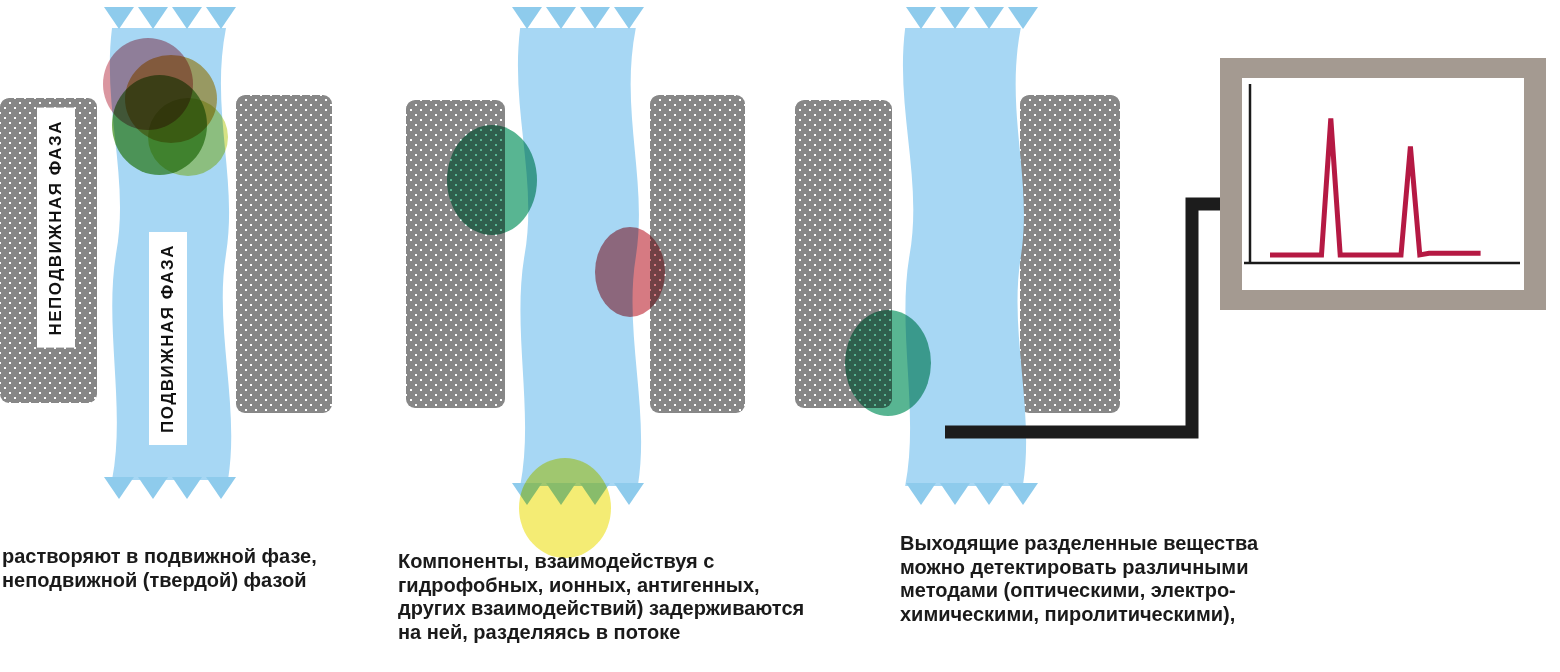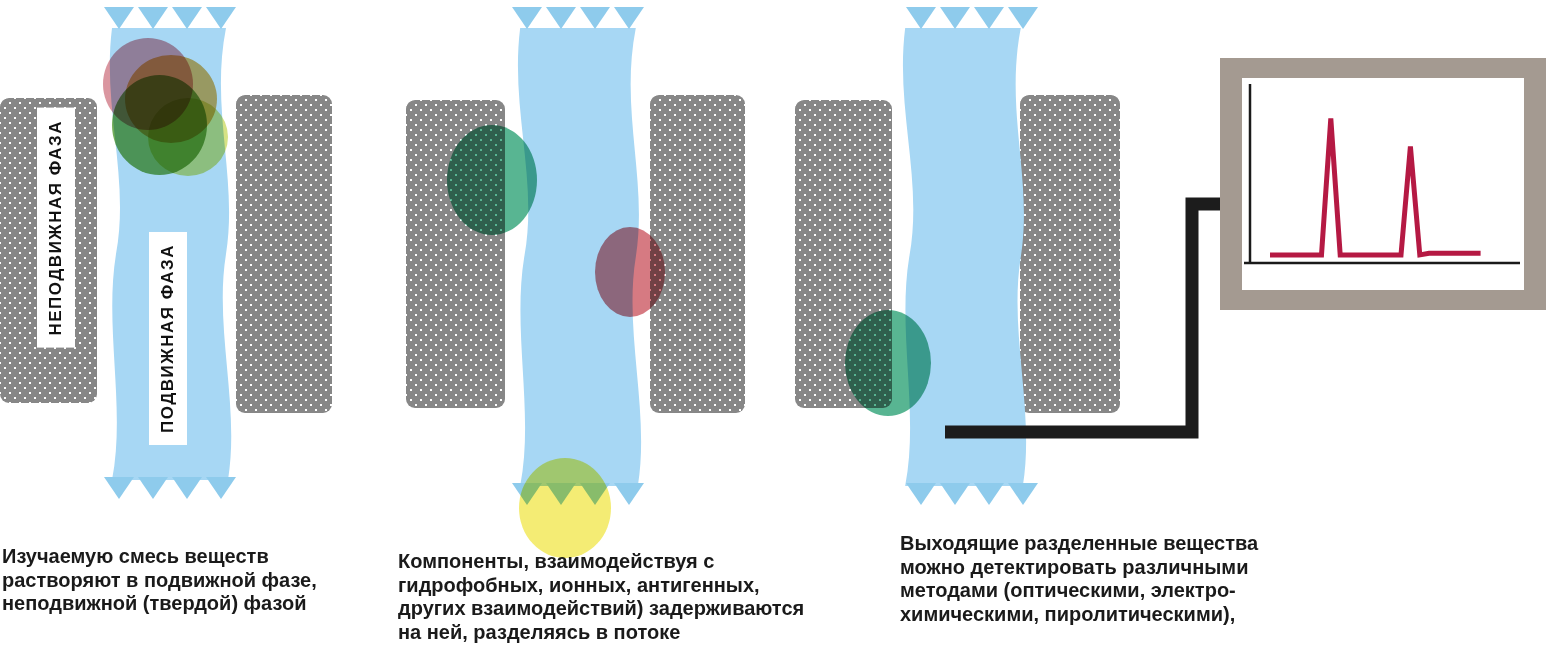--- a/index.html
+++ b/index.html
@@ -76,21 +76,20 @@
 
     <div class="vlabel" style="left:37px;top:108px;">НЕПОДВИЖНАЯ ФАЗА</div>
     <div class="vlabel" style="left:149px;top:232px;">ПОДВИЖНАЯ ФАЗА</div>
 
     <div class="blob pink" style="left:103px;top:38px;width:90px;height:92px;"></div>
     <div class="blob orange" style="left:125px;top:55px;width:92px;height:88px;"></div>
     <div class="blob green1" style="left:112px;top:75px;width:95px;height:100px;"></div>
     <div class="blob ygreen" style="left:148px;top:98px;width:80px;height:78px;"></div>
 
     <div class="caption" style="left:2px;top:545px;">
-      <div>Изучаемую смесь веществ</div>
       <div>растворяют в подвижной фазе,</div>
       <div>неподвижной (твердой) фазой</div>
     </div>
   </div>
 
   <div>
     <div class="dots" style="left:406px;top:100px;width:99px;height:308px;"></div>
     <div class="dots" style="left:650px;top:95px;width:95px;height:318px;"></div>
 
     <svg class="column" style="left:508px;top:28px;" width="142" height="458" viewBox="0 0 140 452" preserveAspectRatio="none">

